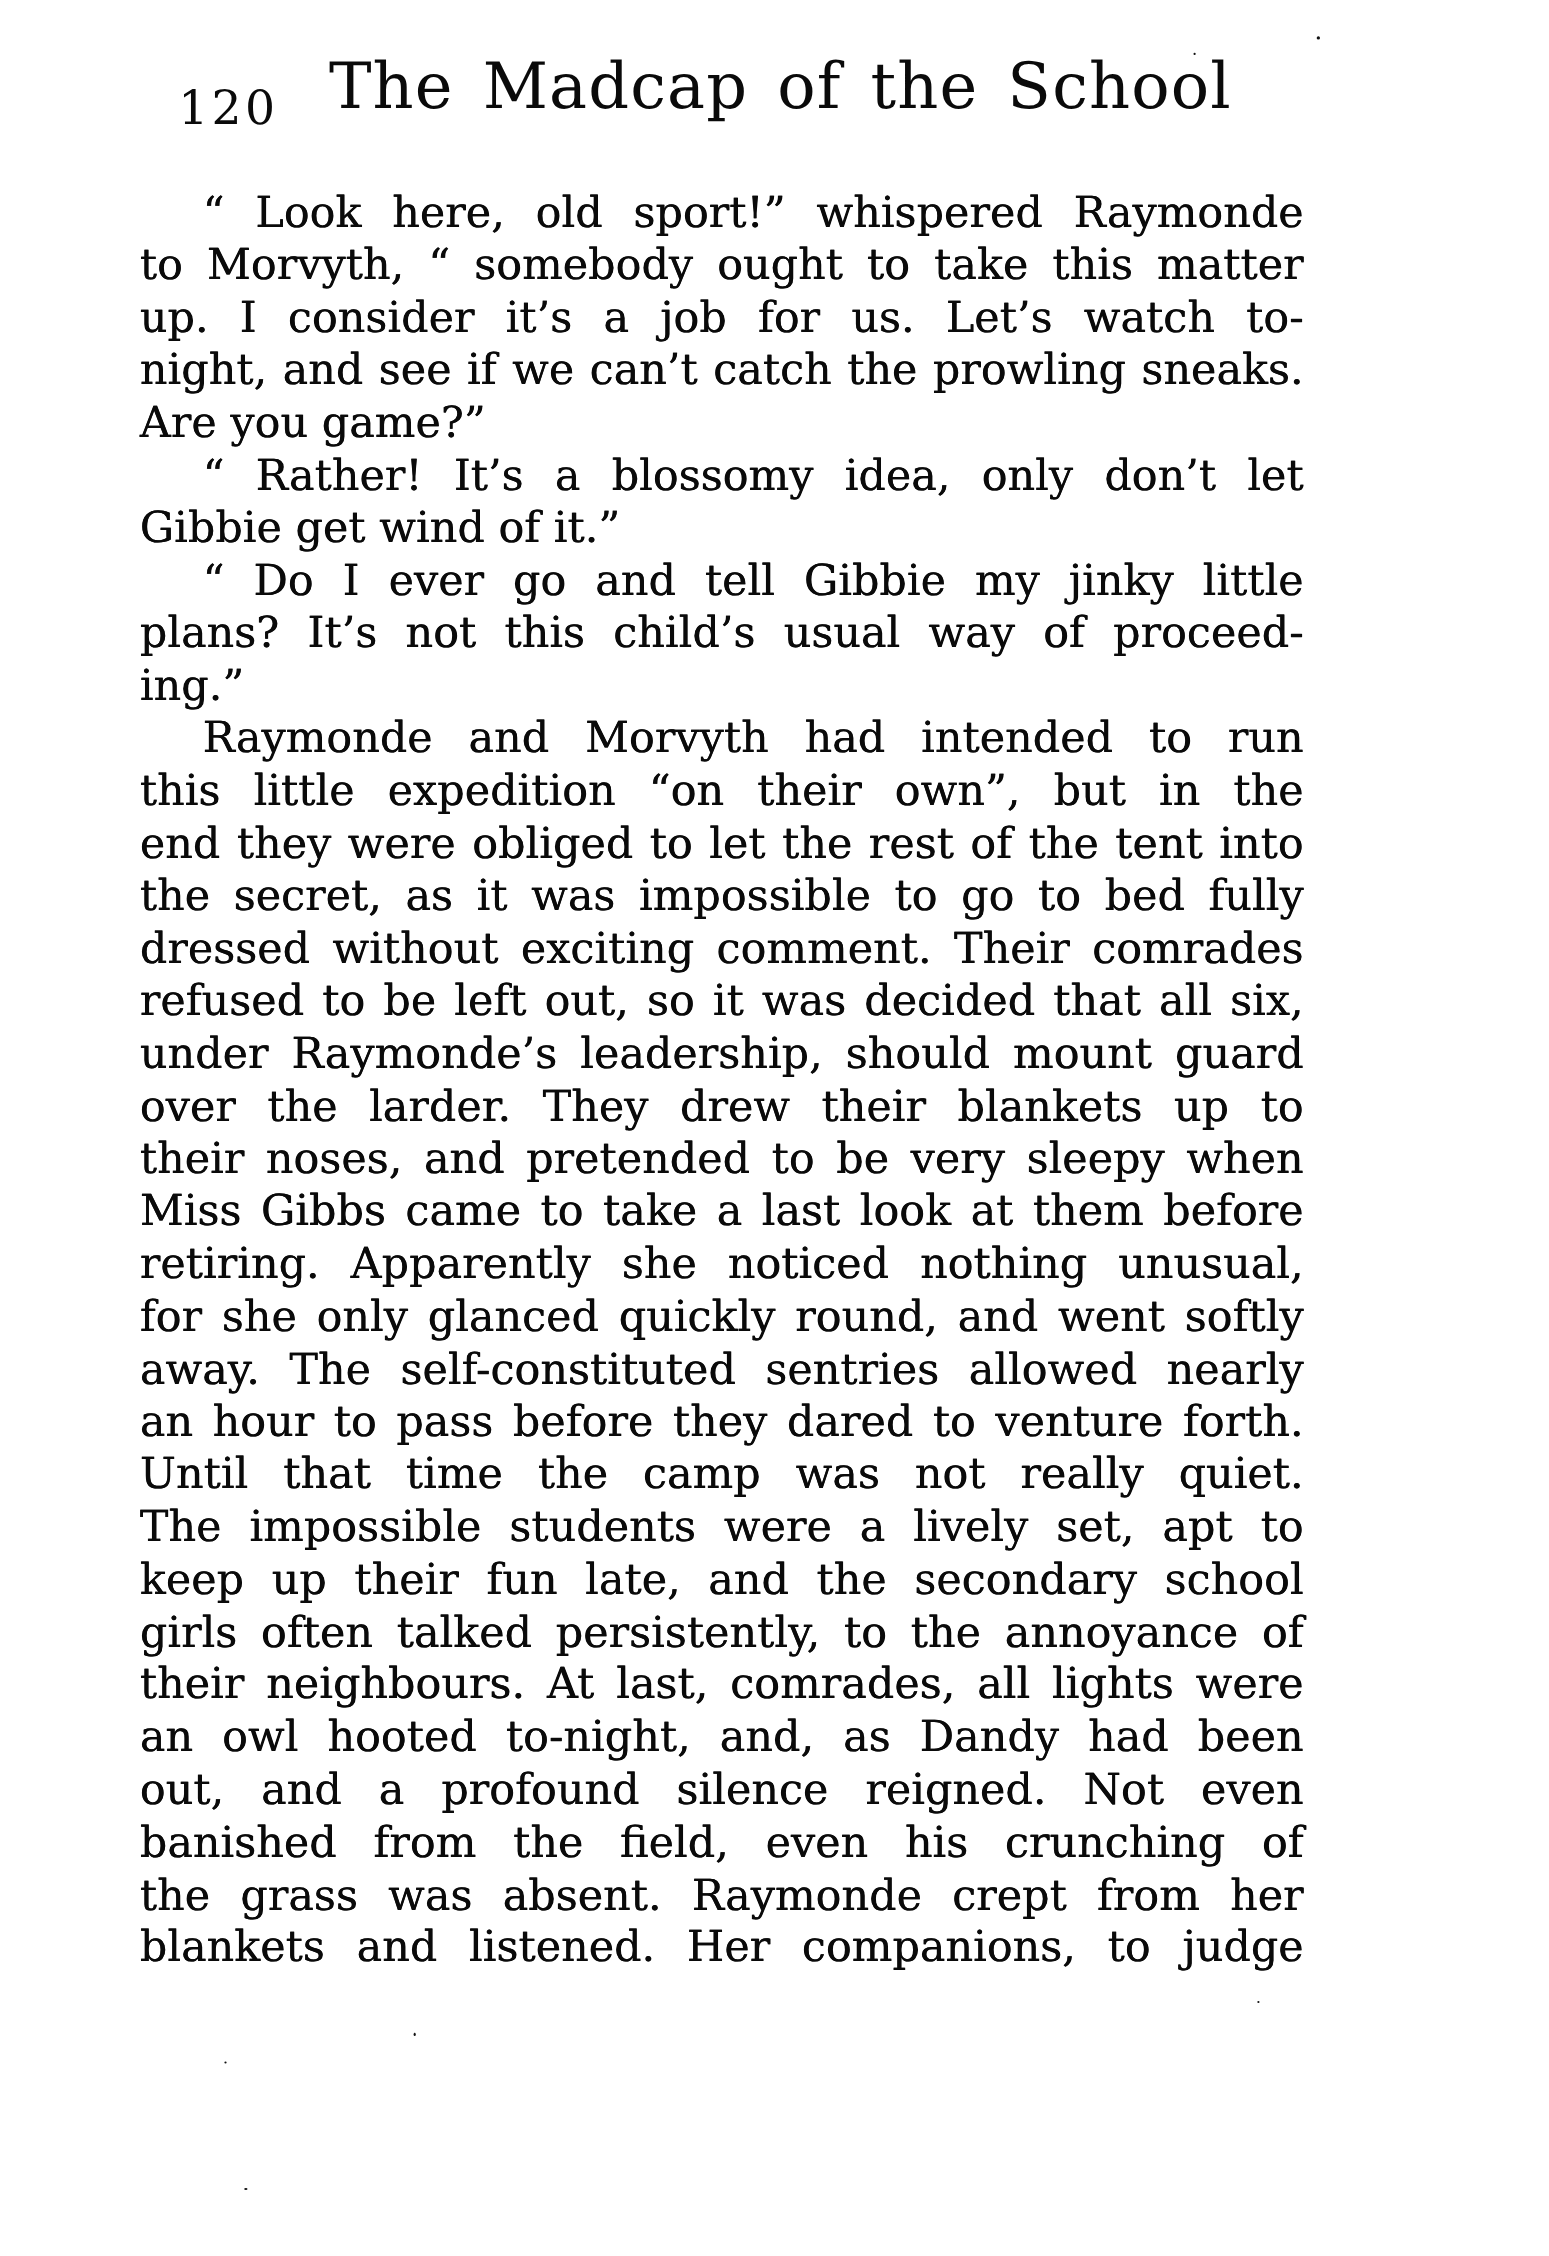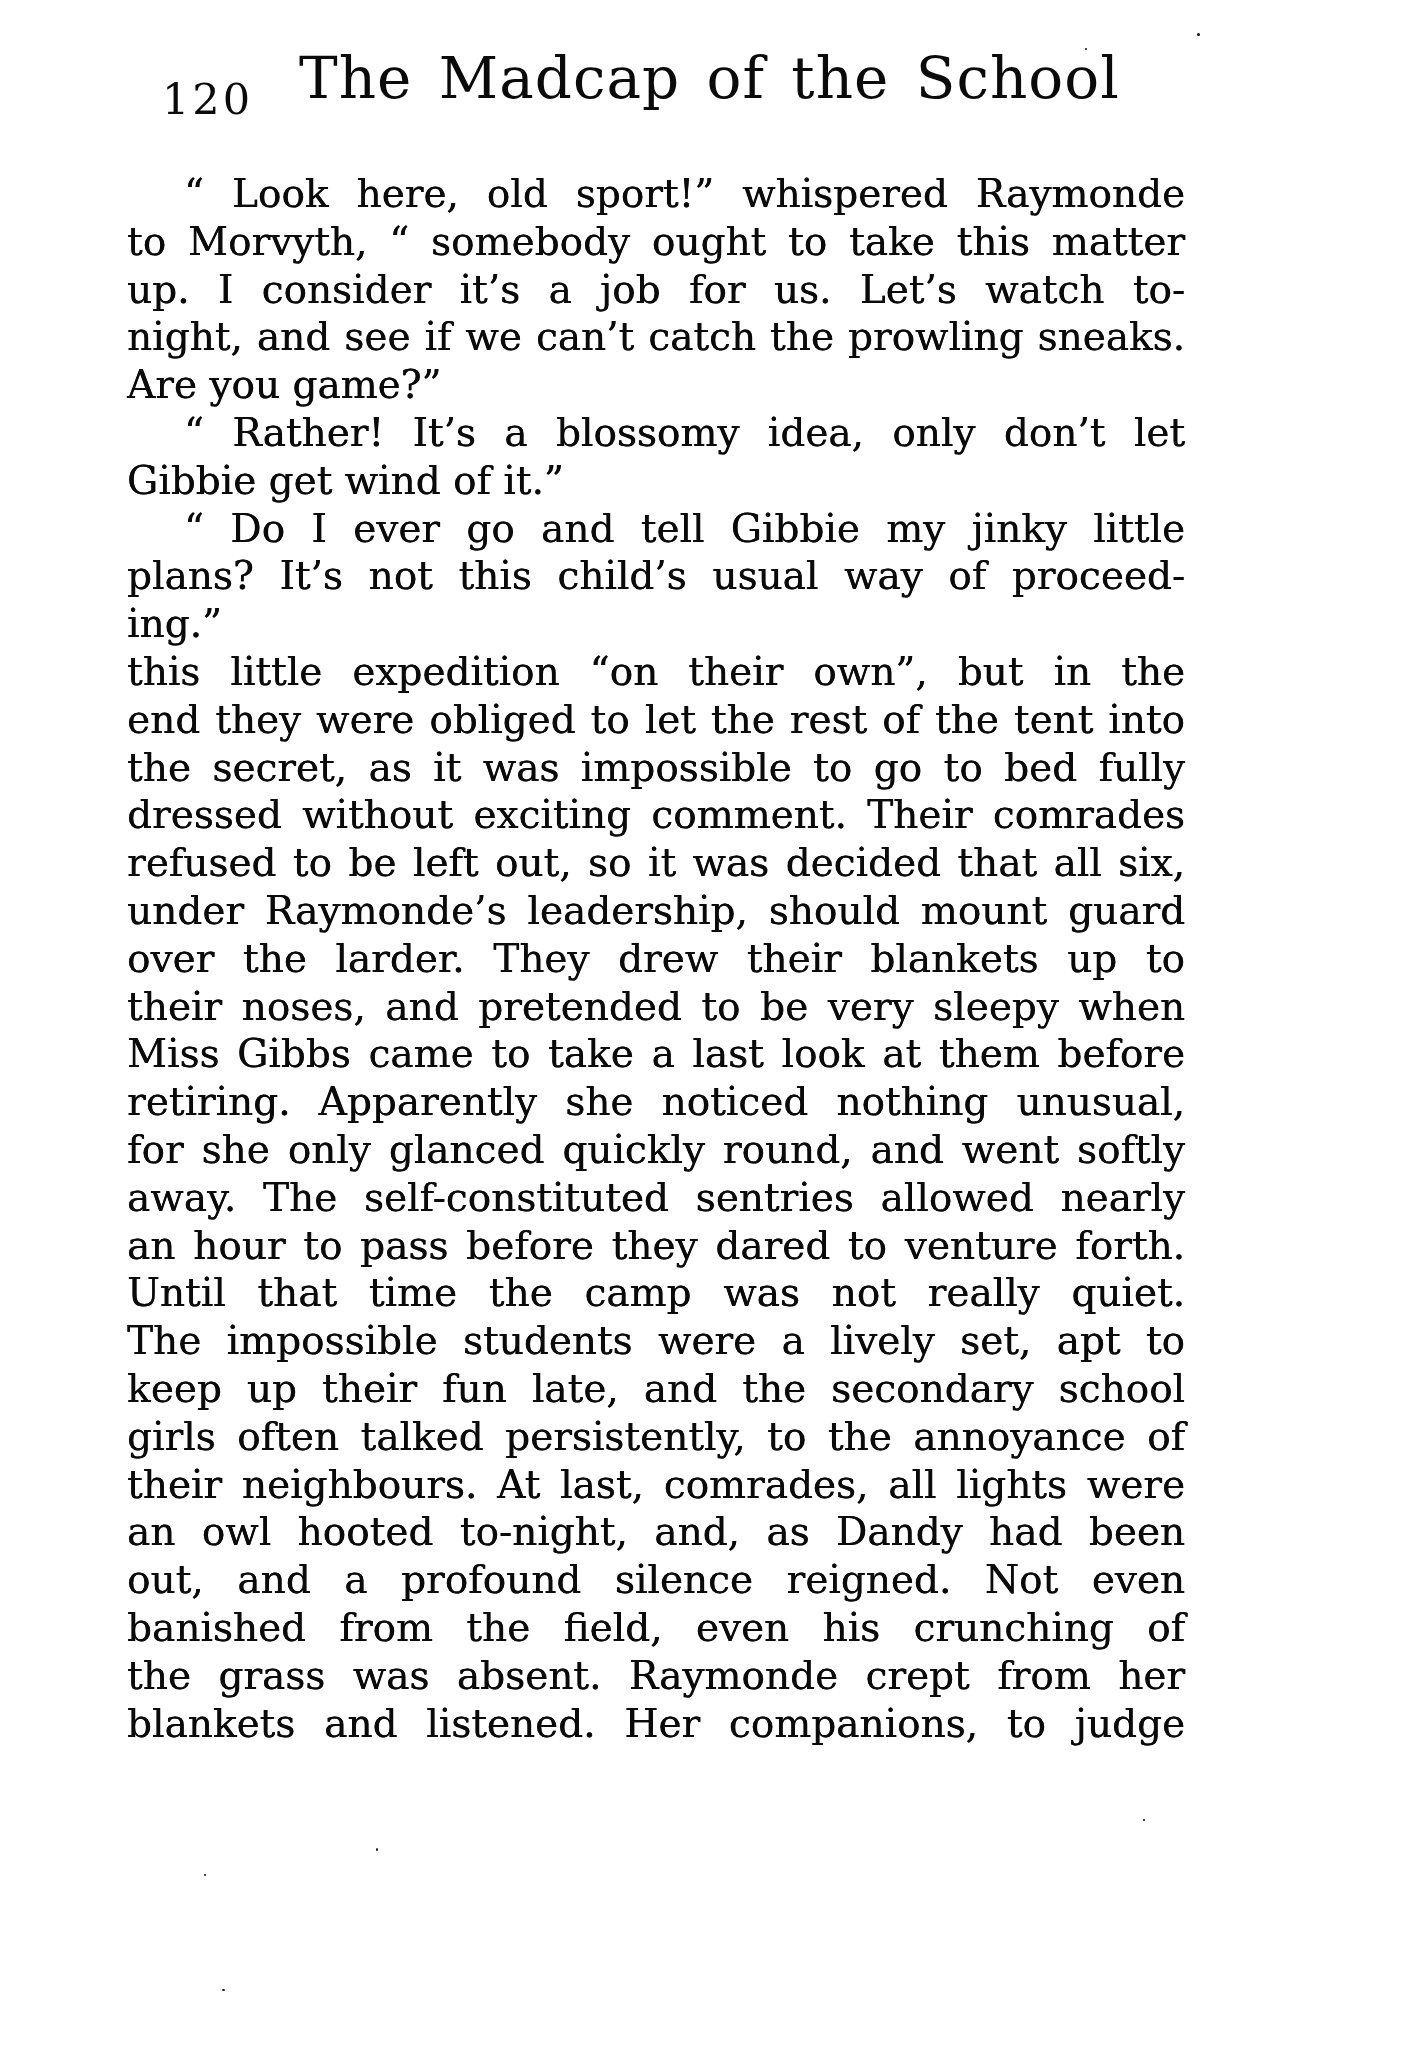--- a/index.html
+++ b/index.html
@@ -87,20 +87,21 @@
       <div class="line indent">“ Look here, old sport!” whispered Raymonde</div>
       <div class="line">to Morvyth, “ somebody ought to take this matter</div>
       <div class="line">up.  I consider it’s a job for us.  Let’s watch to-</div>
       <div class="line">night, and see if we can’t catch the prowling sneaks.</div>
       <div class="line end">Are you game?”</div>
       <div class="line indent">“ Rather!  It’s a blossomy idea, only don’t let</div>
       <div class="line end">Gibbie get wind of it.”</div>
       <div class="line indent">“ Do I ever go and tell Gibbie my jinky little</div>
       <div class="line">plans?  It’s not this child’s usual way of proceed-</div>
       <div class="line end">ing.”</div>
+      <div class="line indent">Raymonde and Morvyth had intended to run</div>
       <div class="line">this little expedition “on their own”, but in the</div>
       <div class="line">end they were obliged to let the rest of the tent into</div>
       <div class="line">the secret, as it was impossible to go to bed fully</div>
       <div class="line">dressed without exciting comment.  Their comrades</div>
       <div class="line">refused to be left out, so it was decided that all six,</div>
       <div class="line">under Raymonde’s leadership, should mount guard</div>
       <div class="line">over the larder.  They drew their blankets up to</div>
       <div class="line">their noses, and pretended to be very sleepy when</div>
       <div class="line">Miss Gibbs came to take a last look at them before</div>
       <div class="line">retiring.  Apparently she noticed nothing unusual,</div>

